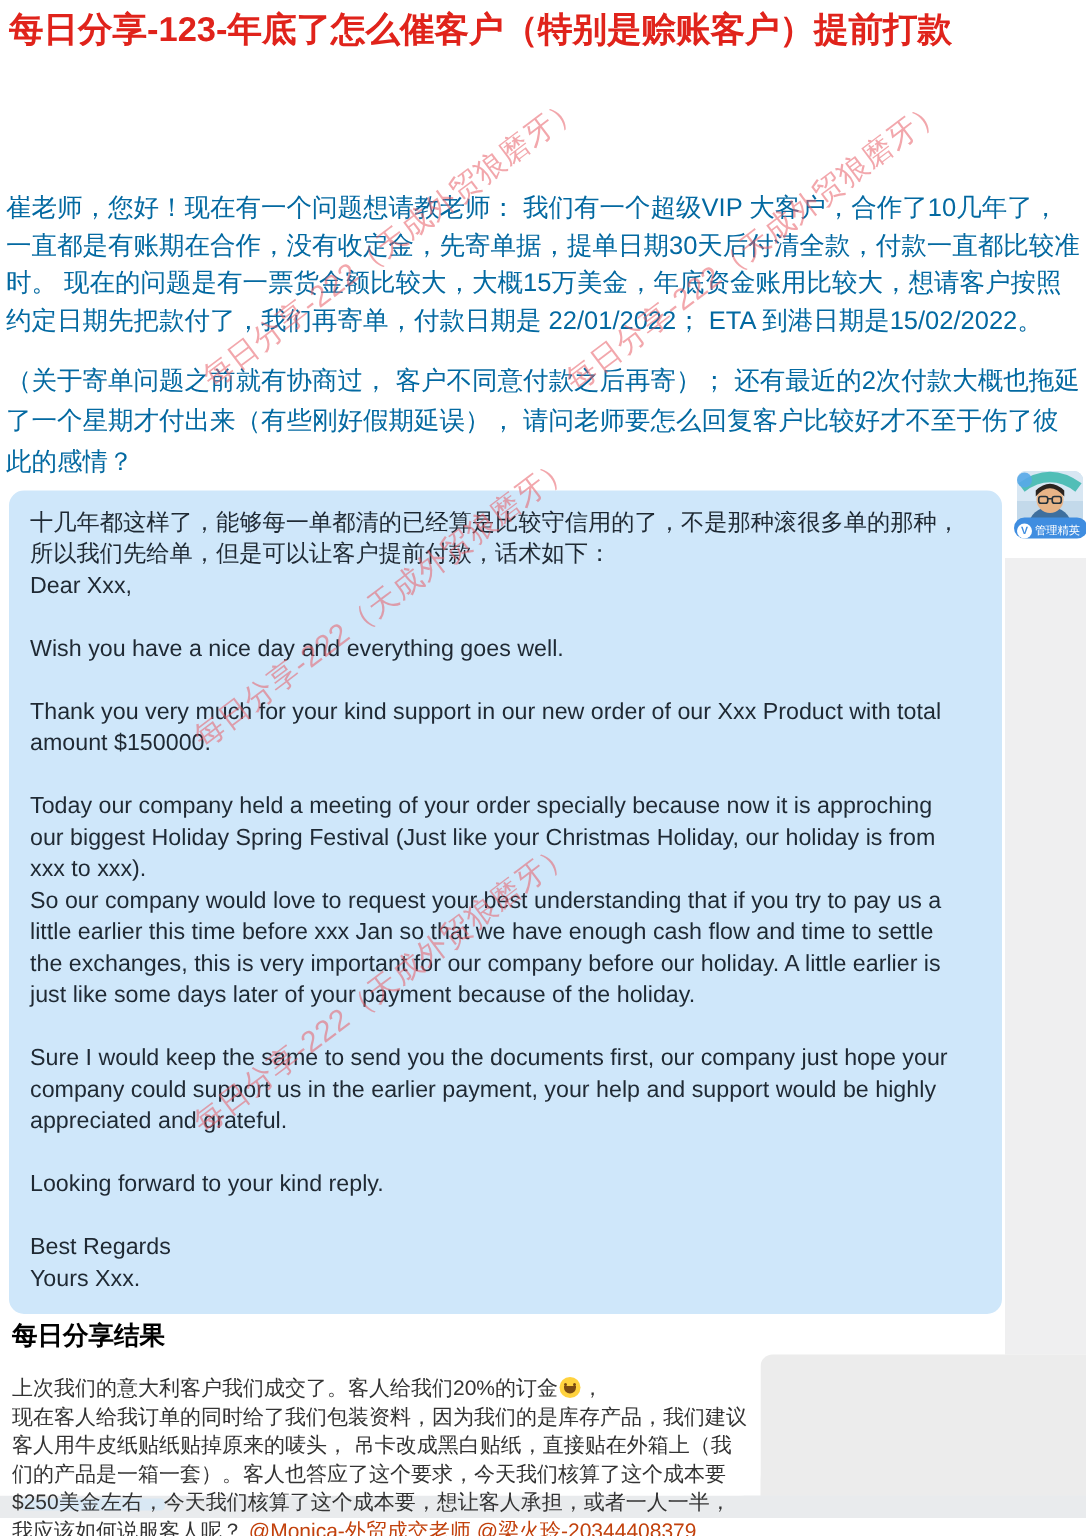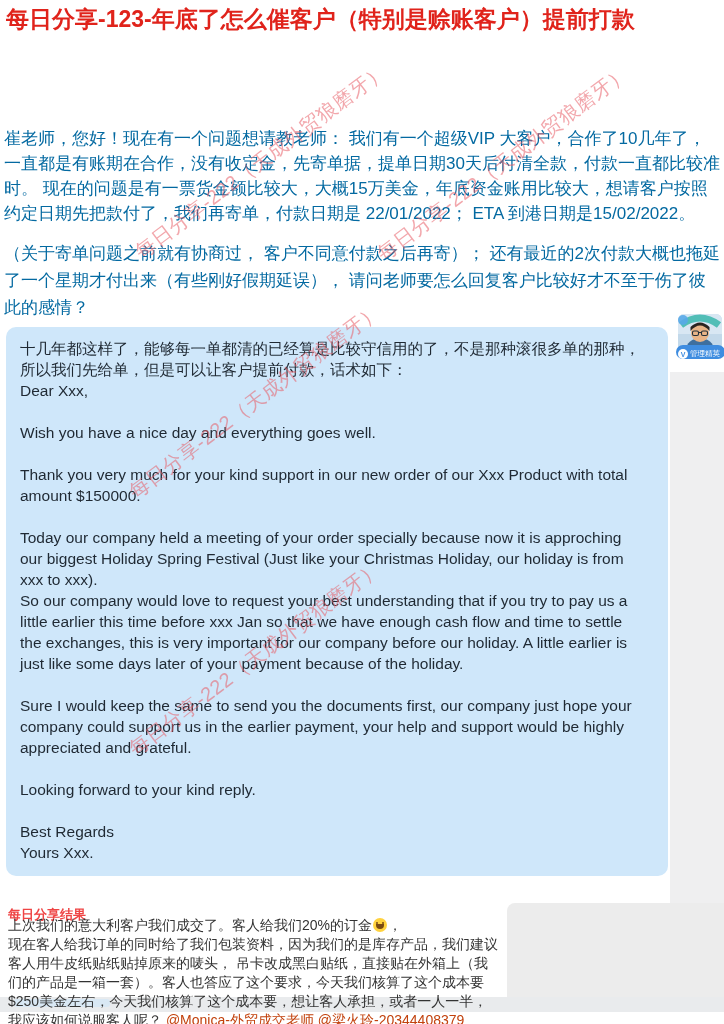--- a/index.html
+++ b/index.html
@@ -49,21 +49,21 @@
   .grey-strip  { position:absolute; left:670px; top:372px; width:54px; height:531px; background:#efeff0; z-index:1; }
   .grey-block  { position:absolute; left:507px; top:903px; width:217px; height:109px; background:#ececec; border-top-left-radius:8px; z-index:1; }
   .grey-band   { position:absolute; left:0; top:997px; width:724px; height:15px; background:#e9ebed; z-index:1; }
   .band-smudge { position:absolute; left:14px; top:999px; width:96px; height:8px; background:#d9e8f4; border-radius:3px; z-index:2; }
   .result-card {
     position:absolute; left:0; top:877px; width:507px; height:120px;
     background:#ffffff; border-bottom-right-radius:14px; z-index:2;
   }
   .result-heading {
     position:absolute; left:8px; top:879px; z-index:3;
-    color:#ef4444; font-size:13px; font-weight:bold;margin-top:27px;
+    color:#000000; font-size:17px; font-weight:bold;
   }
   .result-text {
     position:absolute; left:8px; top:905px; width:492px; z-index:3;
     color:#333333; font-size:14px; line-height:19px;margin-top:11px;
   }
   .mention { color:#c2410c; text-decoration:none; cursor:pointer; }
   .emoji {
     display:inline-block; width:14px; height:14px; border-radius:50%;
     background:#ffd23e; position:relative; vertical-align:-2px; margin:0 1px;
   }

